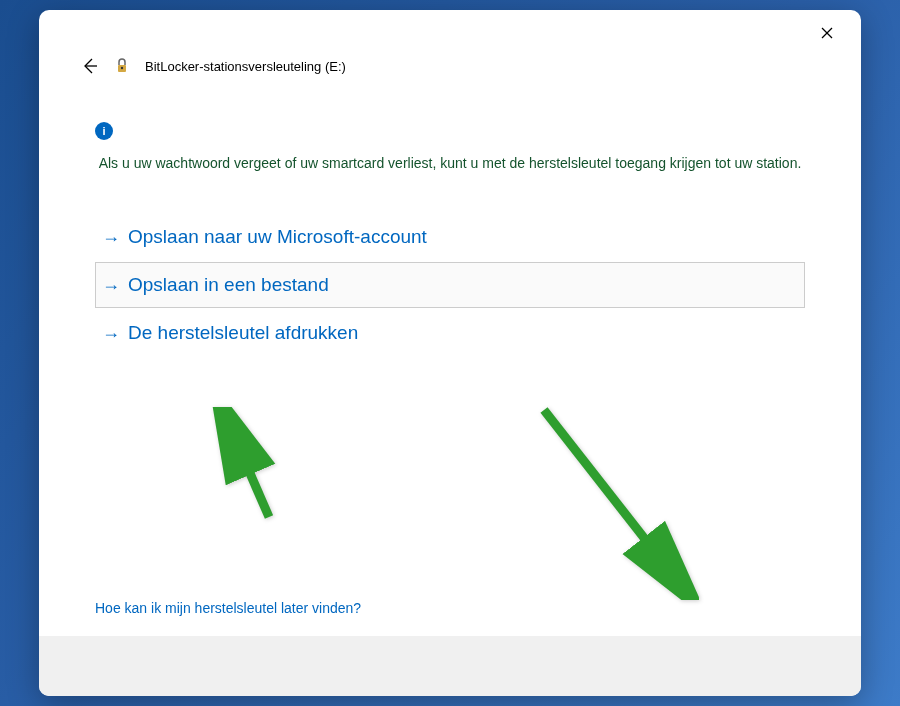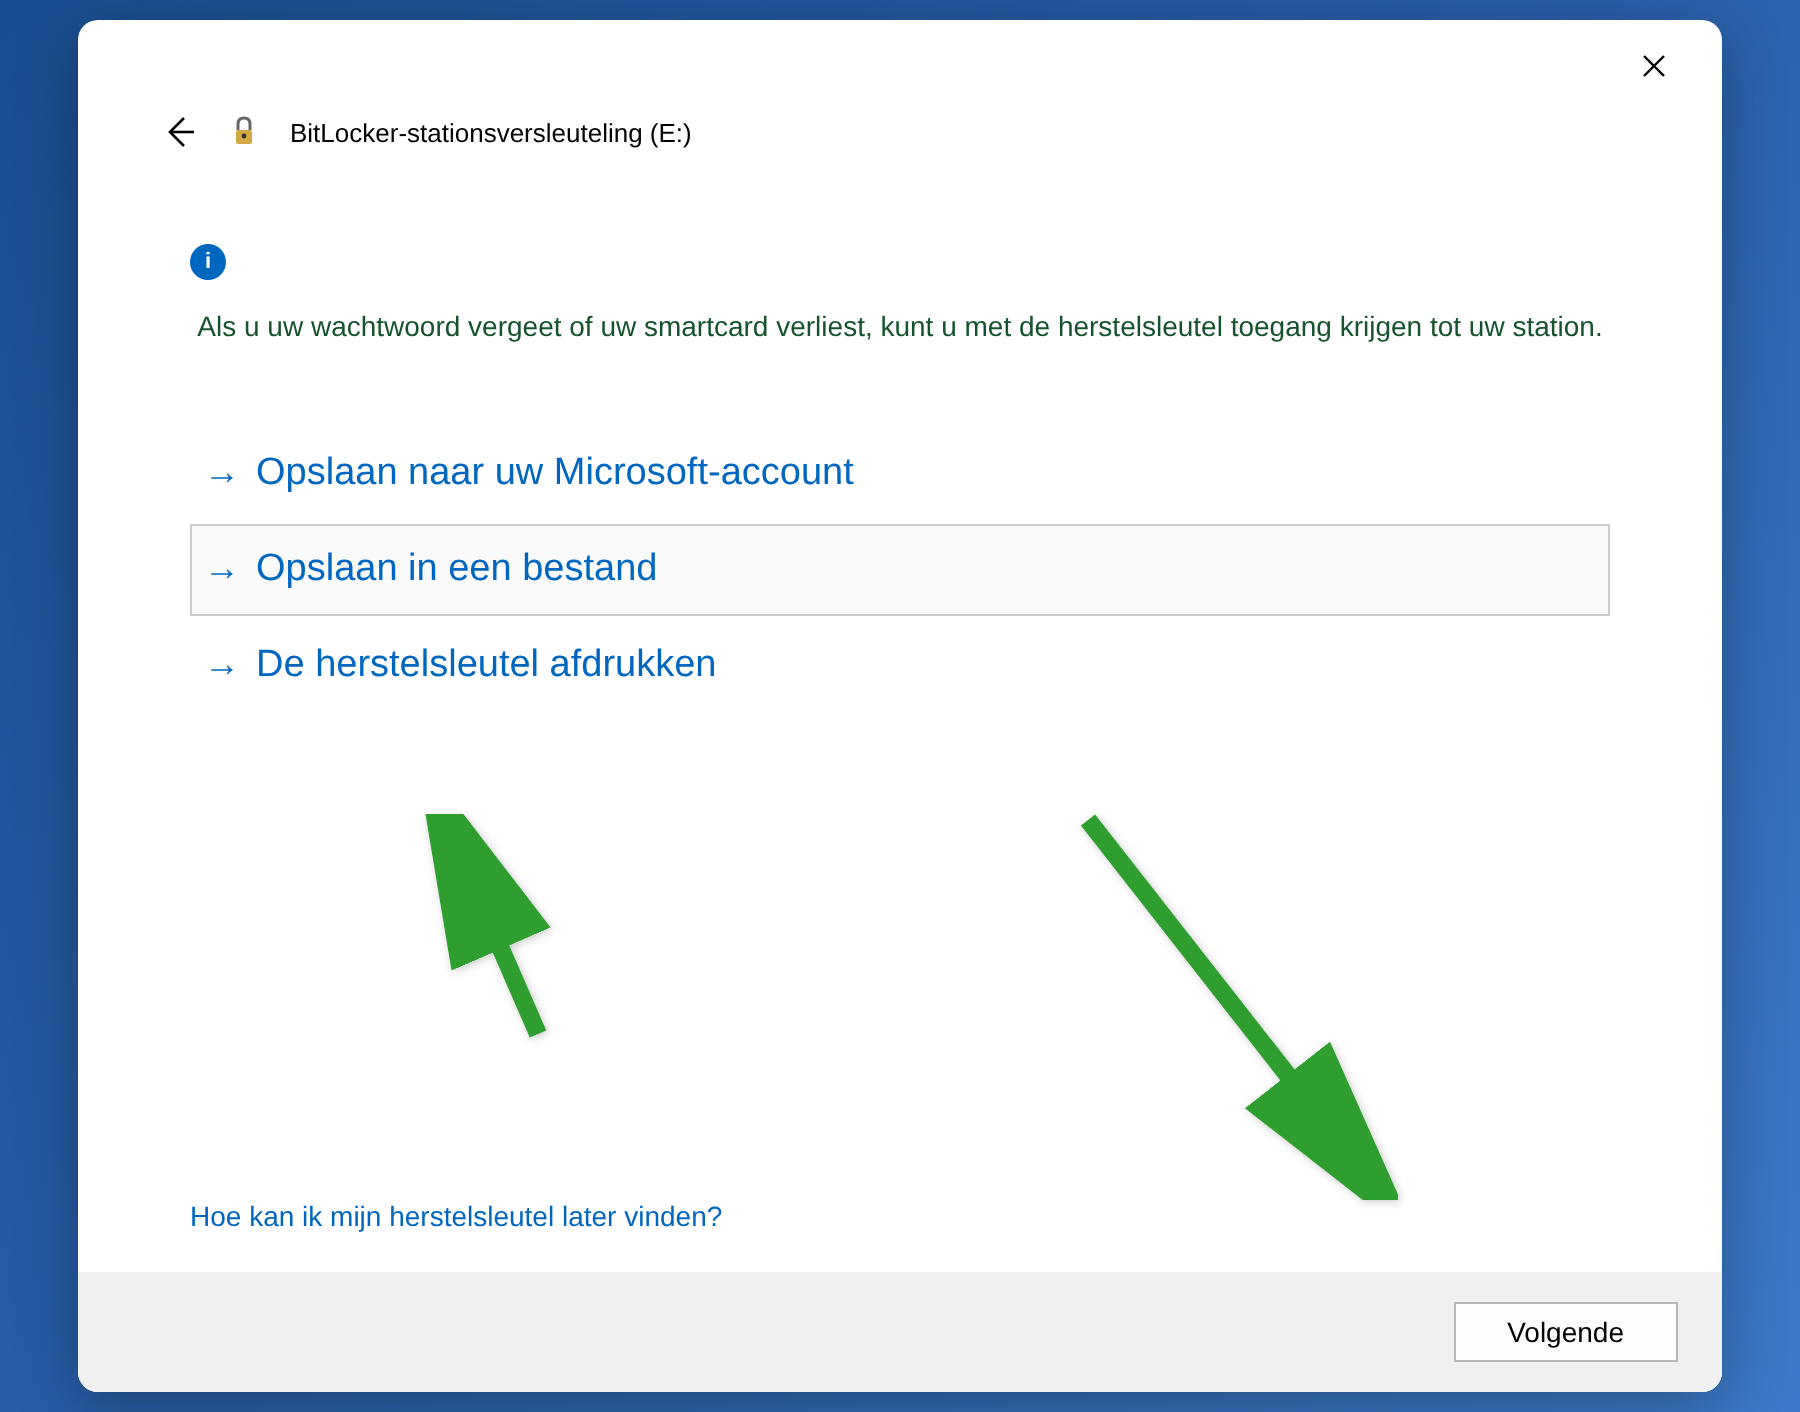--- a/index.html
+++ b/index.html
@@ -266,16 +266,15 @@
             <polygon points="0 0, 12 3, 0 6" fill="#2e9e2e"></polygon>
           </marker>
         </defs>
         <line x1="15" y1="10" x2="148" y2="180" stroke="#2e9e2e" stroke-width="9" marker-end="url(#ahead2)"></line>
       </svg>
     </div>
 
   </div>
 
   <div class="footer">
-    <button class="btn">Volgende</button>
   </div>
 
 </div>
 
 </body></html>

